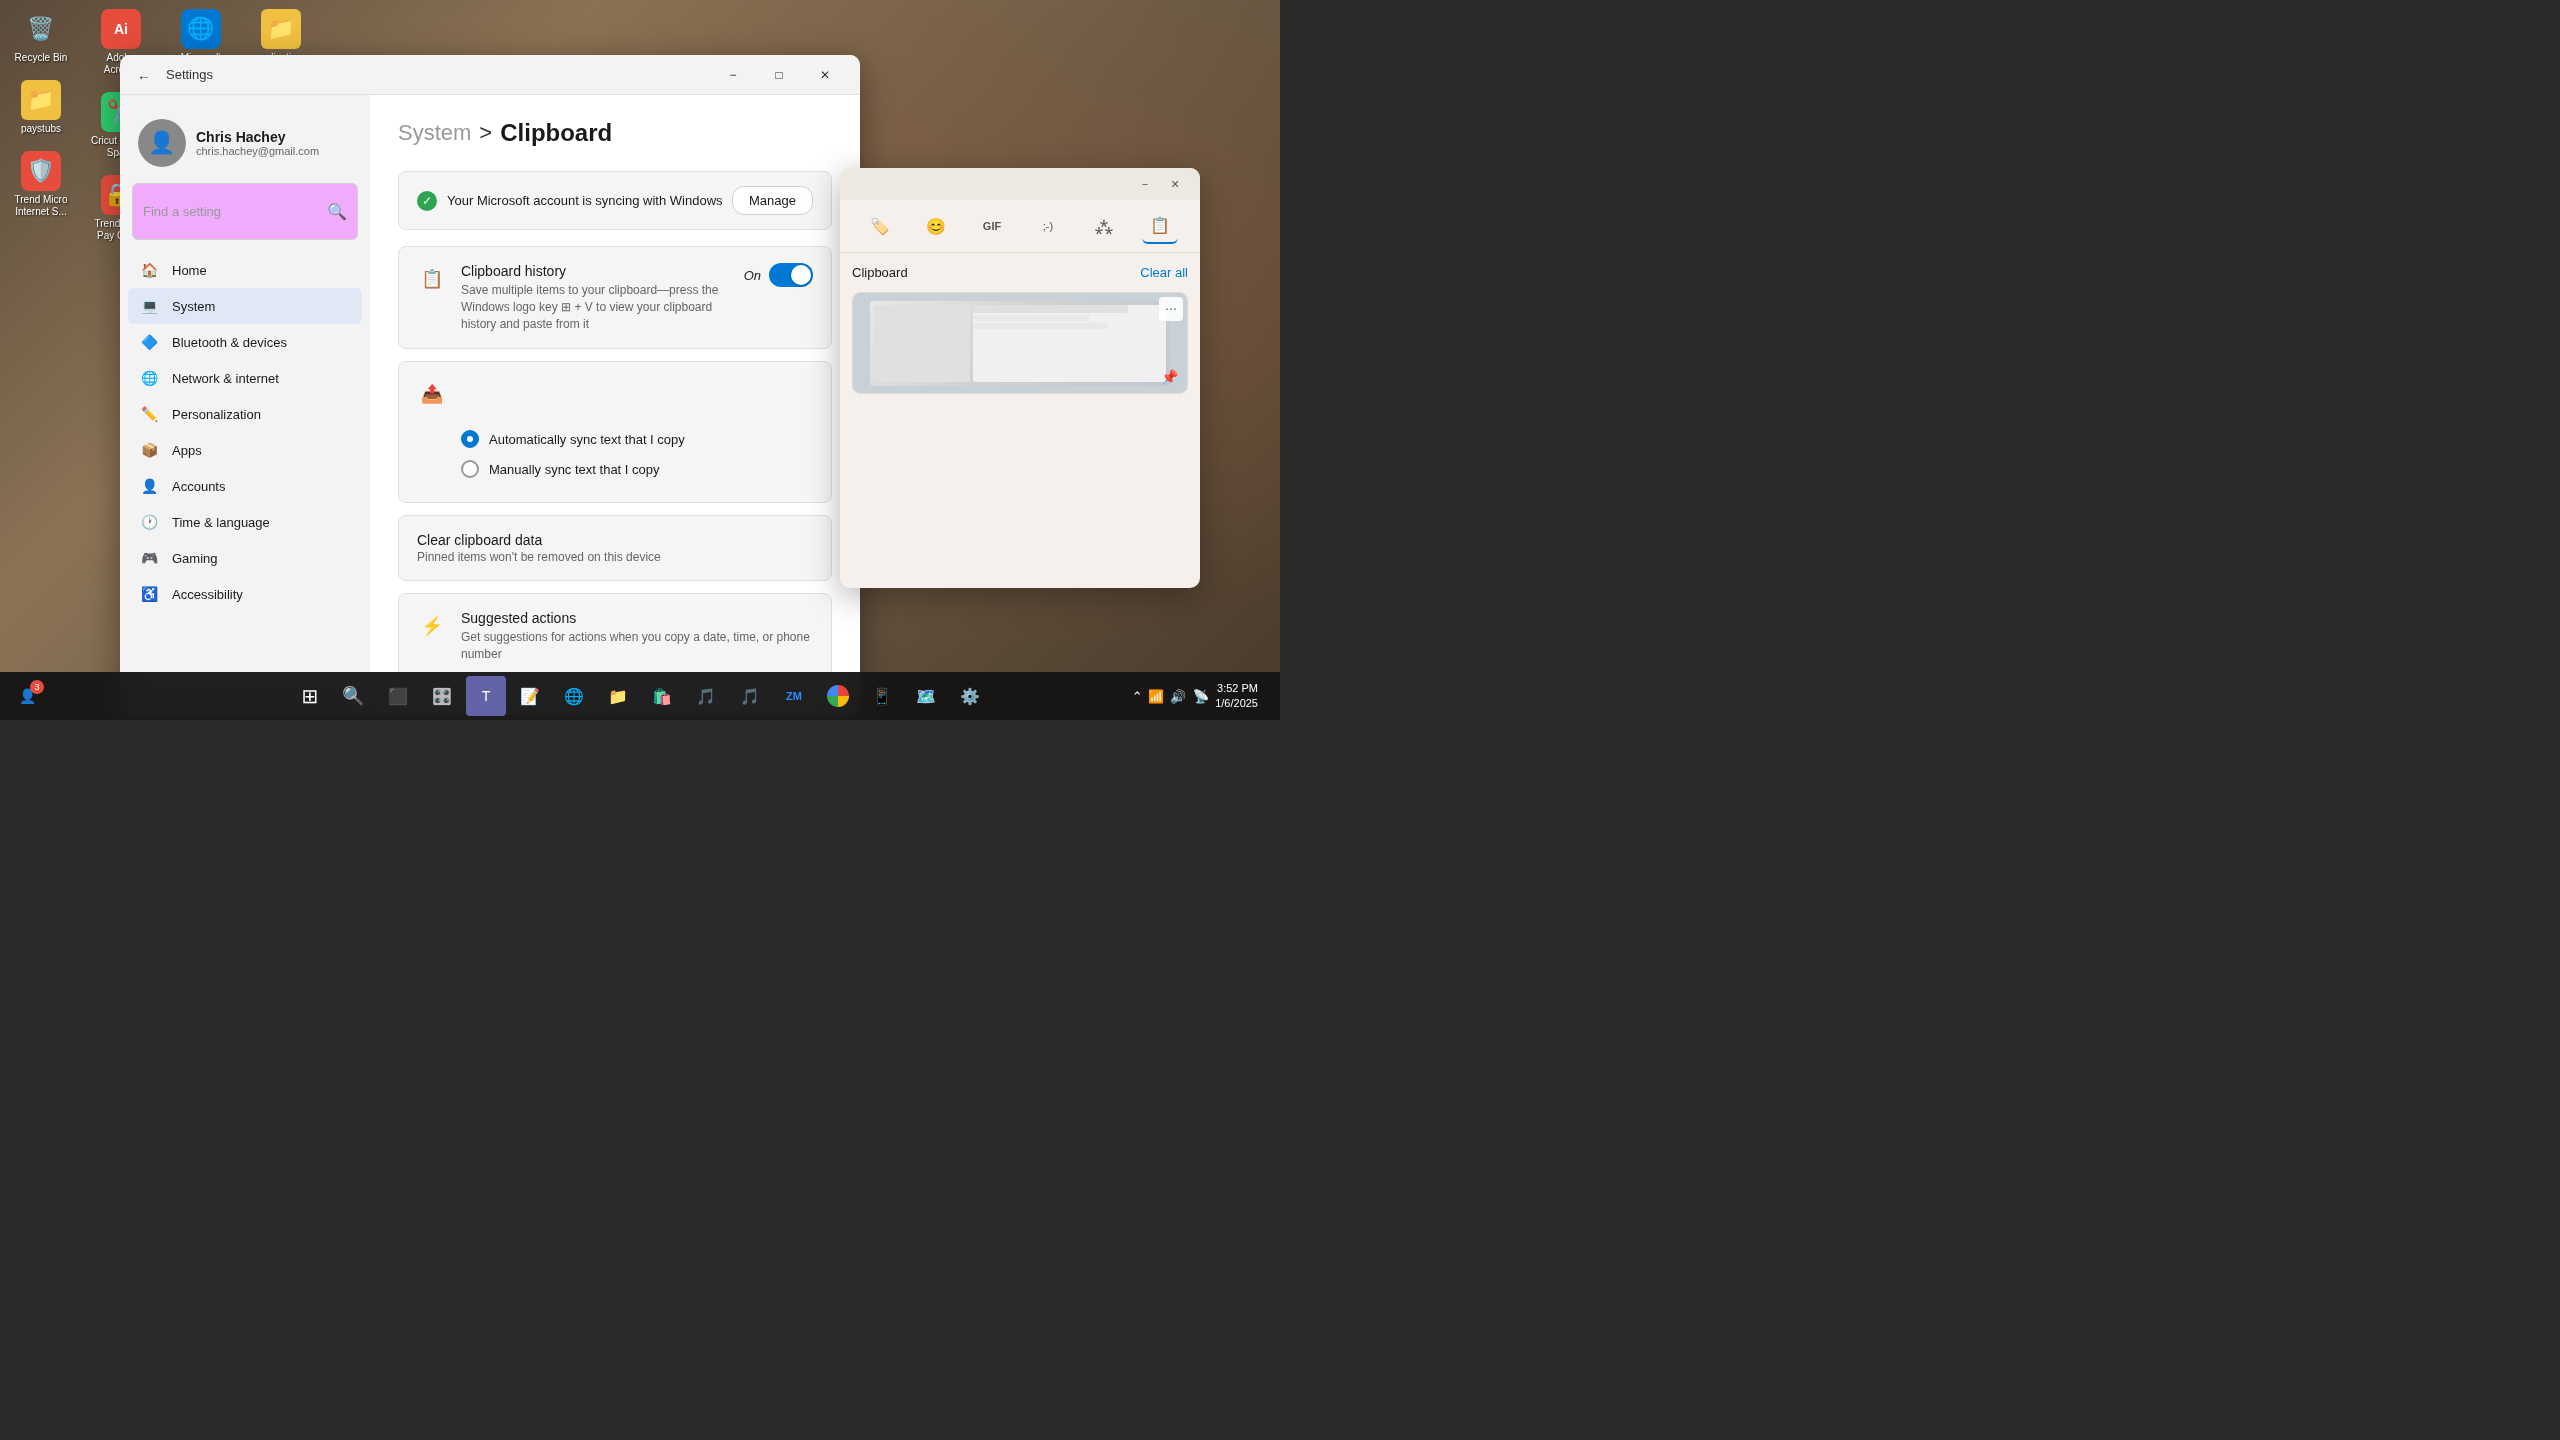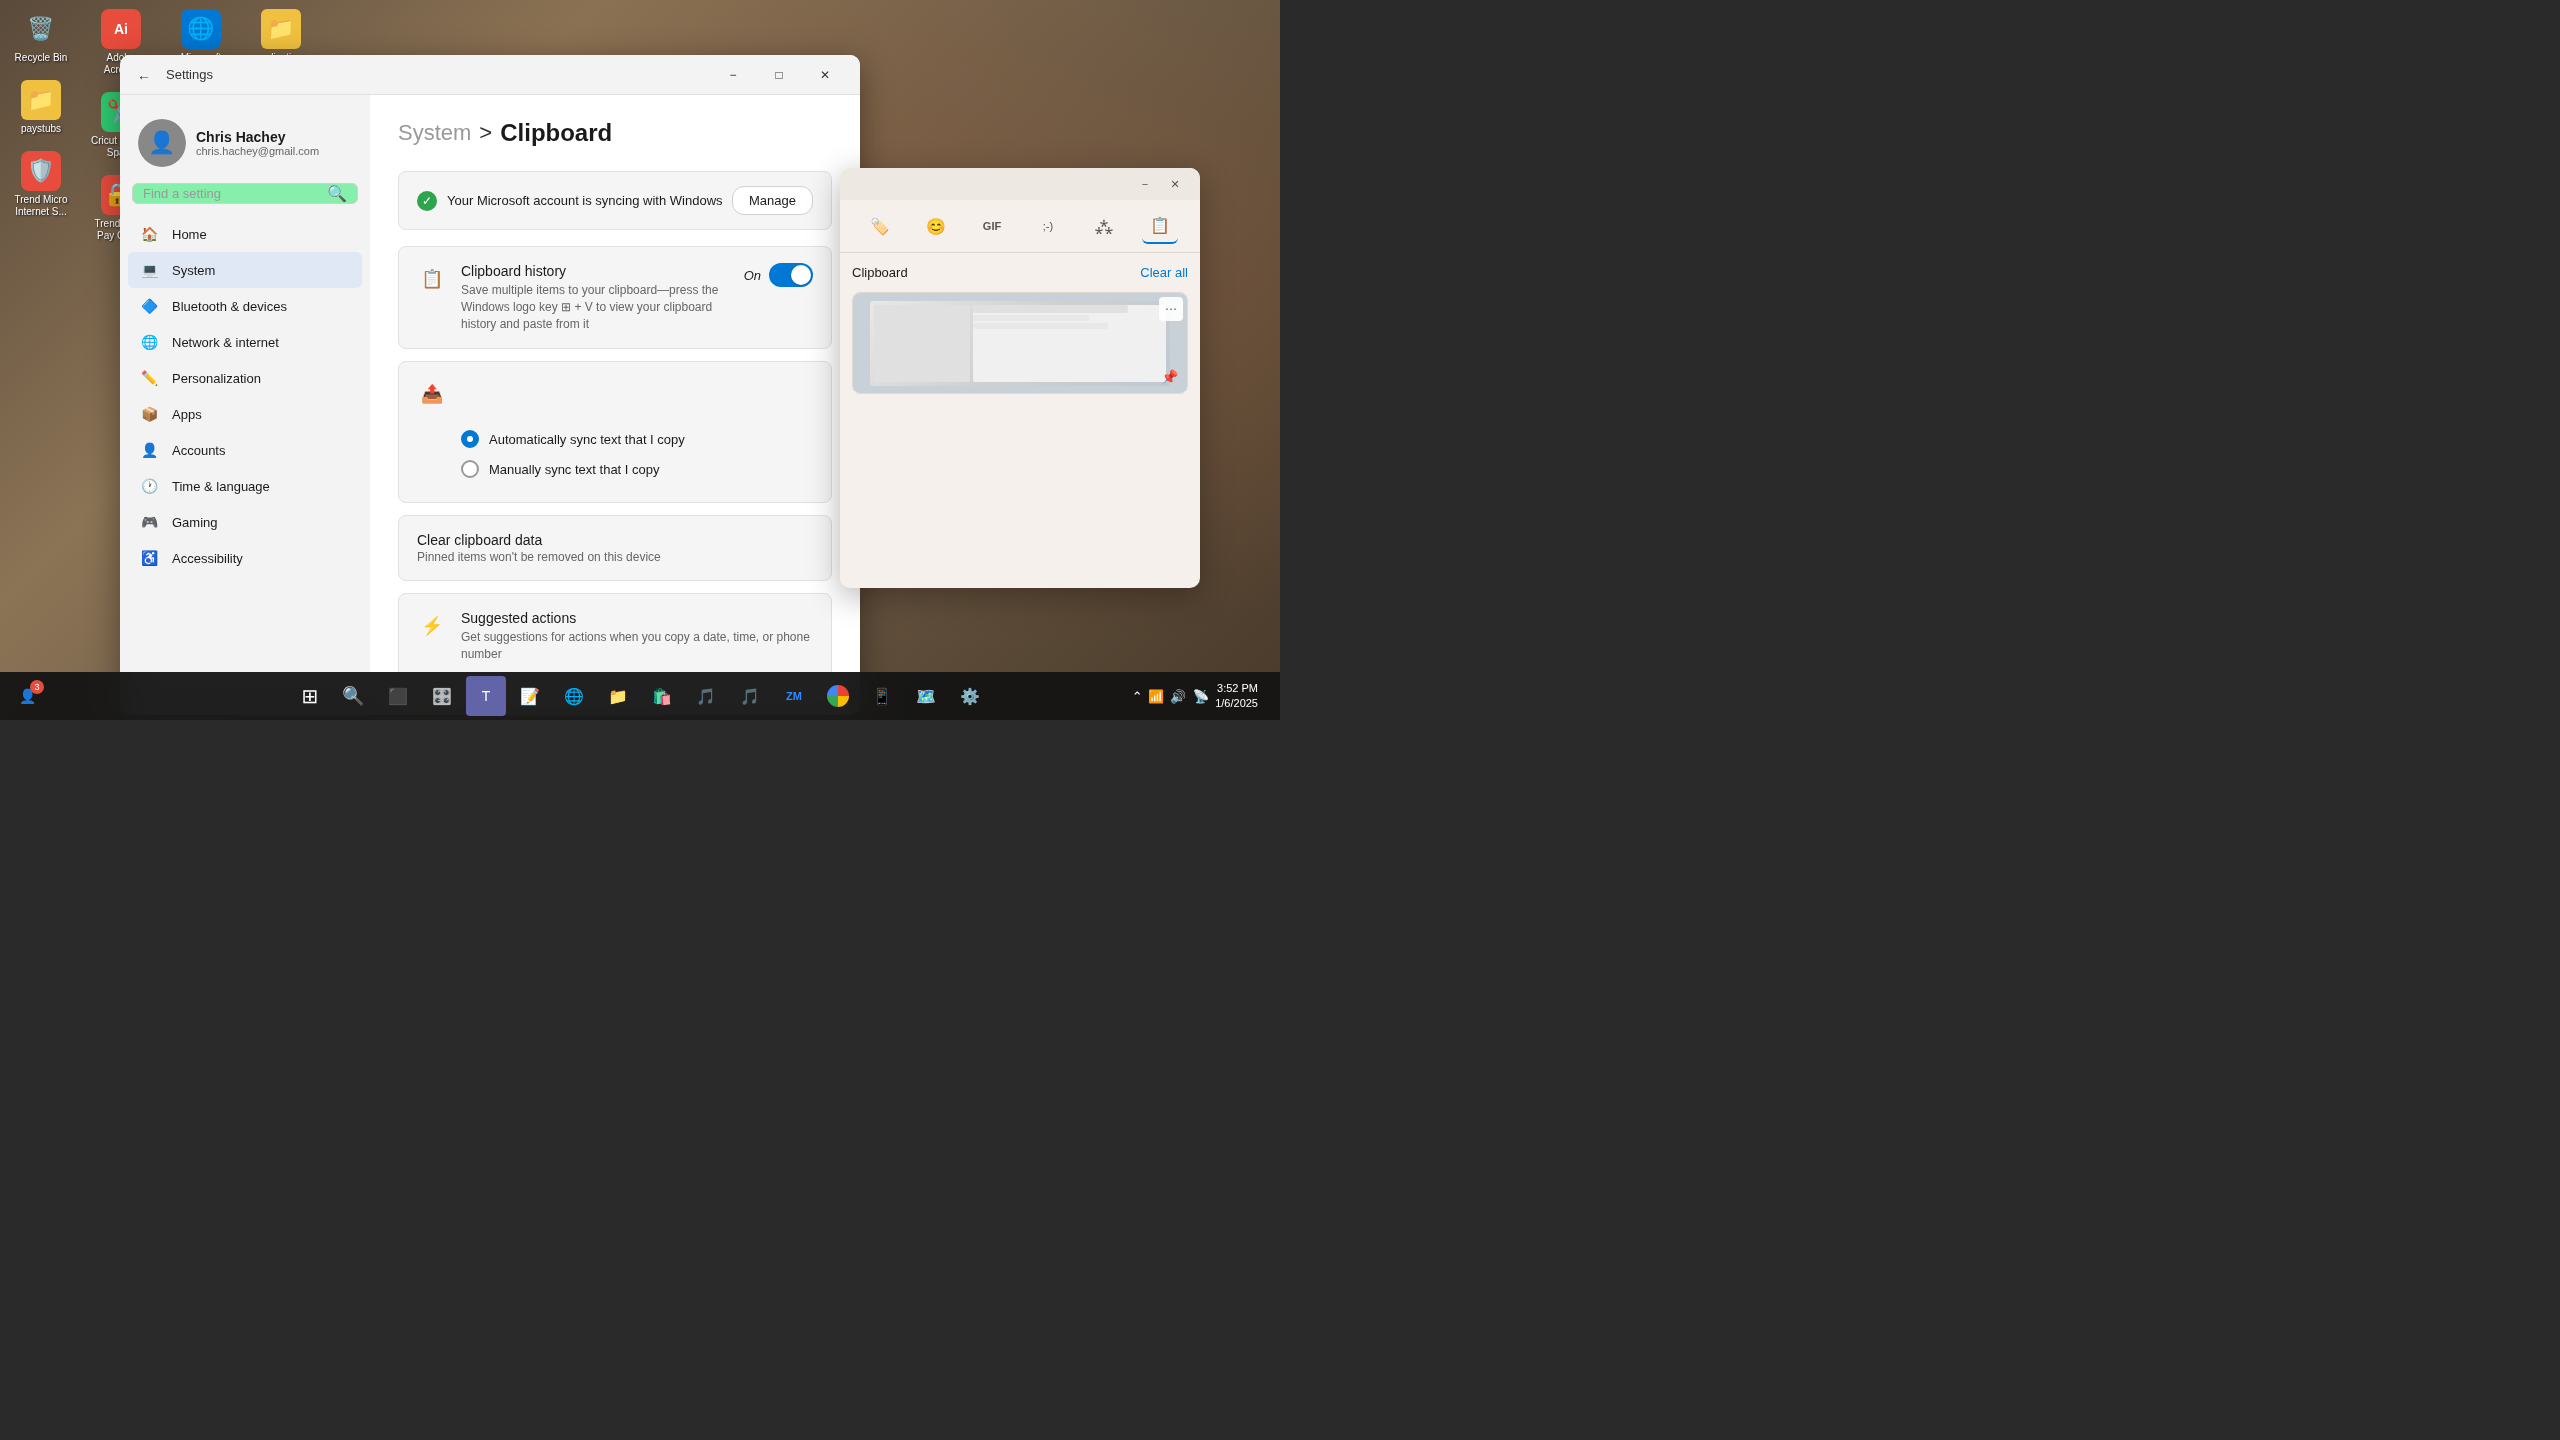--- a/index.html
+++ b/index.html
@@ -256,24 +256,24 @@
     }
 
     .user-info .user-email {
       font-size: 11px;
       color: #666;
     }
 
     .search-box {
       display: flex;
       align-items: center;
-      background: #86efac;
+      background: #f0abfc;
       border: 1px solid #d0d0d0;
       border-radius: 6px;
-      padding: 0 10px;
+      padding: 18px 10px;
       margin: 0 4px 12px;
       gap: 8px;
     }
 
     .search-box input {
       border: none;
       outline: none;
       font-size: 13px;
       flex: 1;
       background: transparent;

